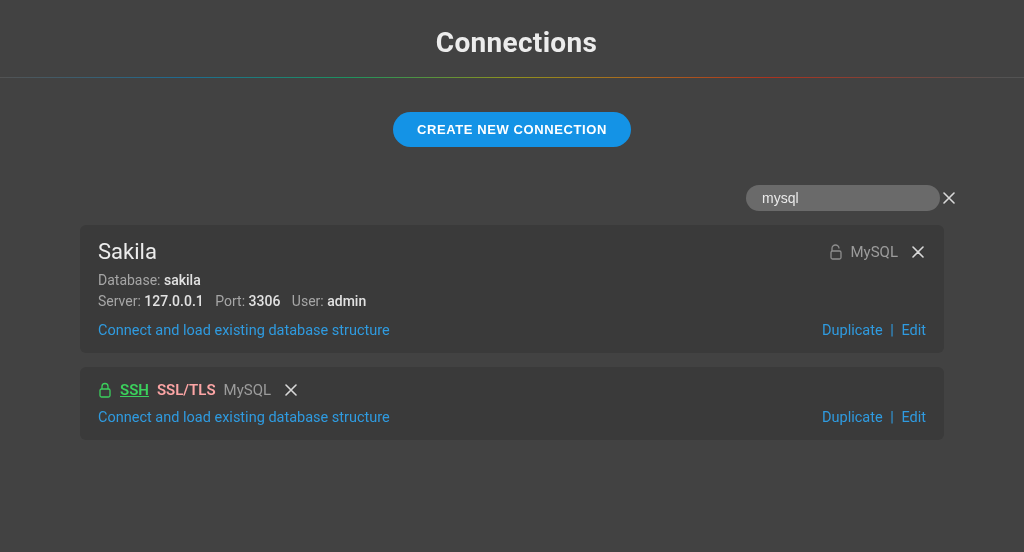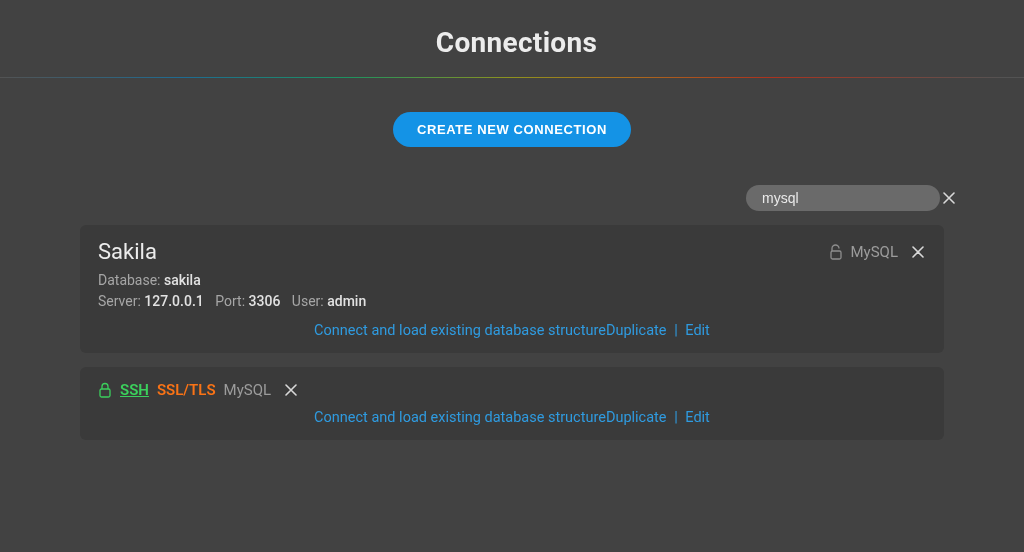--- a/index.html
+++ b/index.html
@@ -91,21 +91,21 @@
   }
   .card-badges {
     display: flex;
     align-items: center;
     gap: 8px;
     font-size: 15px;
   }
   .badge-lock-open { color: #8e8e8e; display:flex; align-items:center; }
   .badge-lock-green { color: #3bd05c; display:flex; align-items:center; }
   .badge-ssh { color: #3bd05c; font-weight: 600; text-decoration: underline; }
-  .badge-ssl { color: #f97316; font-weight: 600; }
+  .badge-ssl { color: #fca5a5; font-weight: 600; }
   .badge-dbtype { color: #9c9c9c; font-weight: 400; }
   .card-close {
     color: #d8d8d8;
     cursor: pointer;
     width: 16px; height: 16px;
     display:flex; align-items:center; justify-content:center;
     margin-left: 4px;
   }
   .meta {
     font-size: 14px;
@@ -117,21 +117,21 @@
   .meta .value { color: #e2e2e2; font-weight: 500; }
   .meta .sep { display:inline-block; width:8px; }
   .blur-val {
     display: inline-block;
     color: transparent;
     text-shadow: 0 0 8px #bdbdbd;
     user-select: none;
   }
   .card-foot {
     display: flex;
-    justify-content: center;
+    justify-content: space-between;
     align-items: center;
     margin-top: 10px;
     font-size: 14.5px;
   }
   .link { color: #2f9be0; cursor: pointer; }
   .foot-actions .divider { color: #2f9be0; margin: 0 4px; }
   svg { display:block; }
 </style>
 </head>
 <body>

